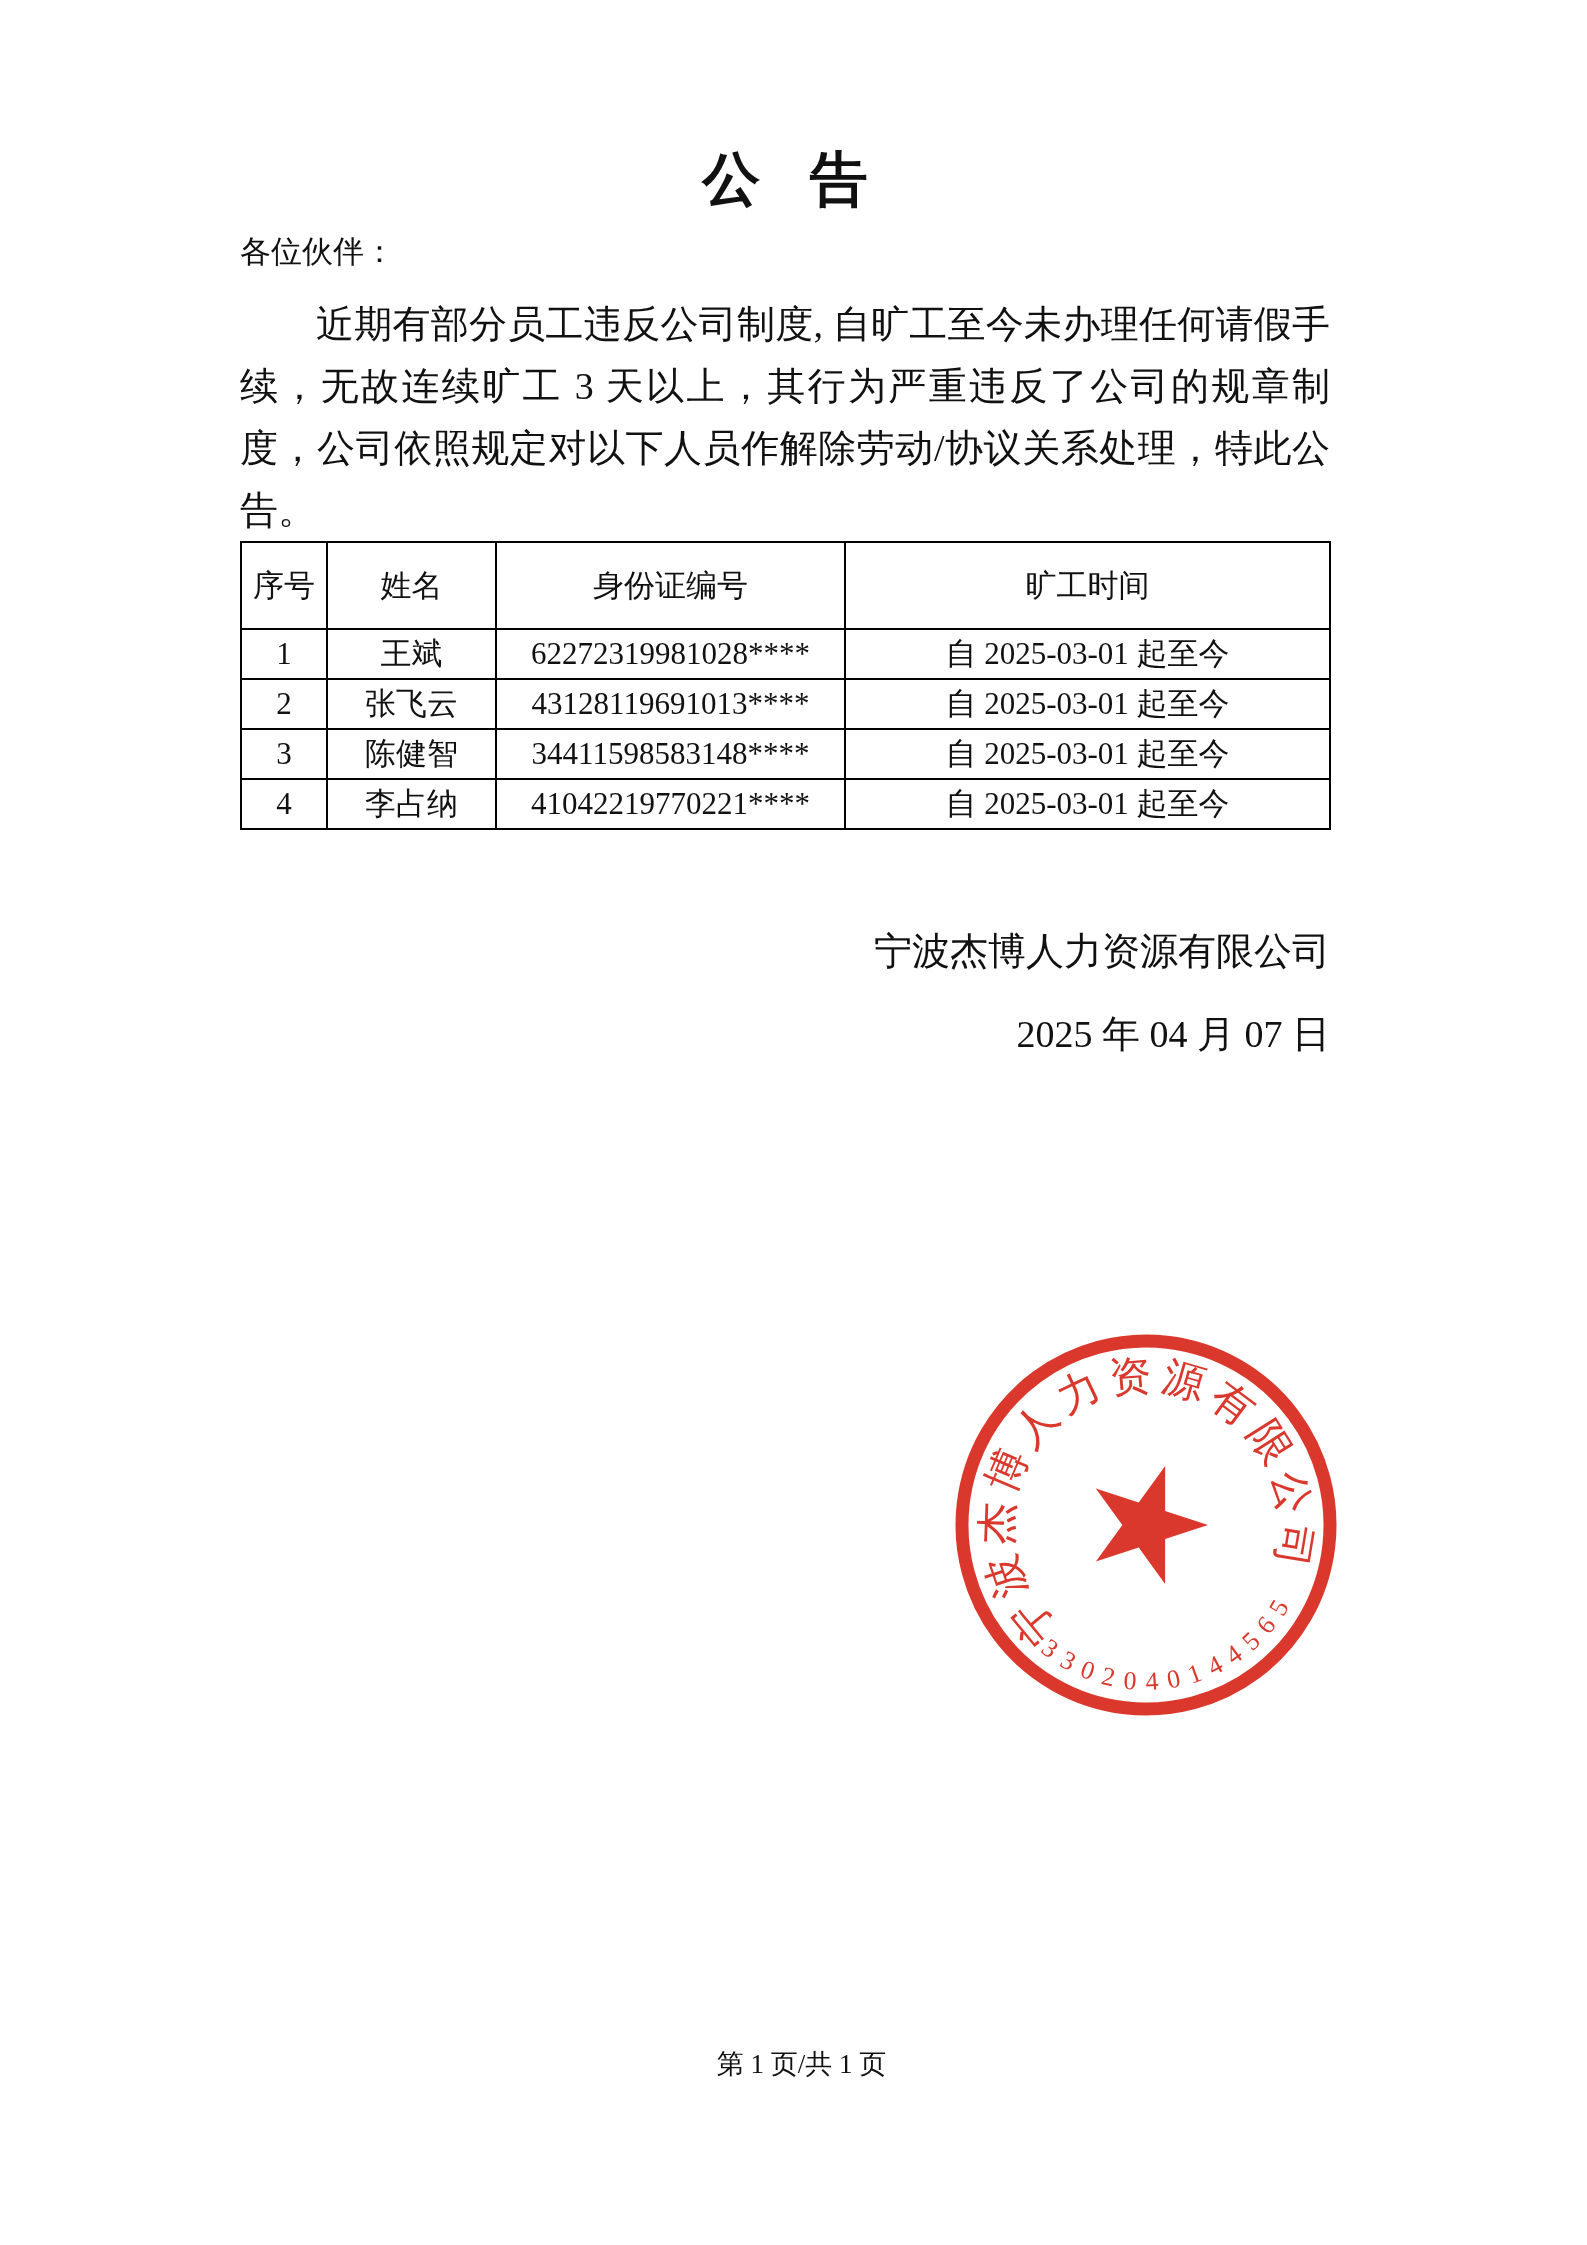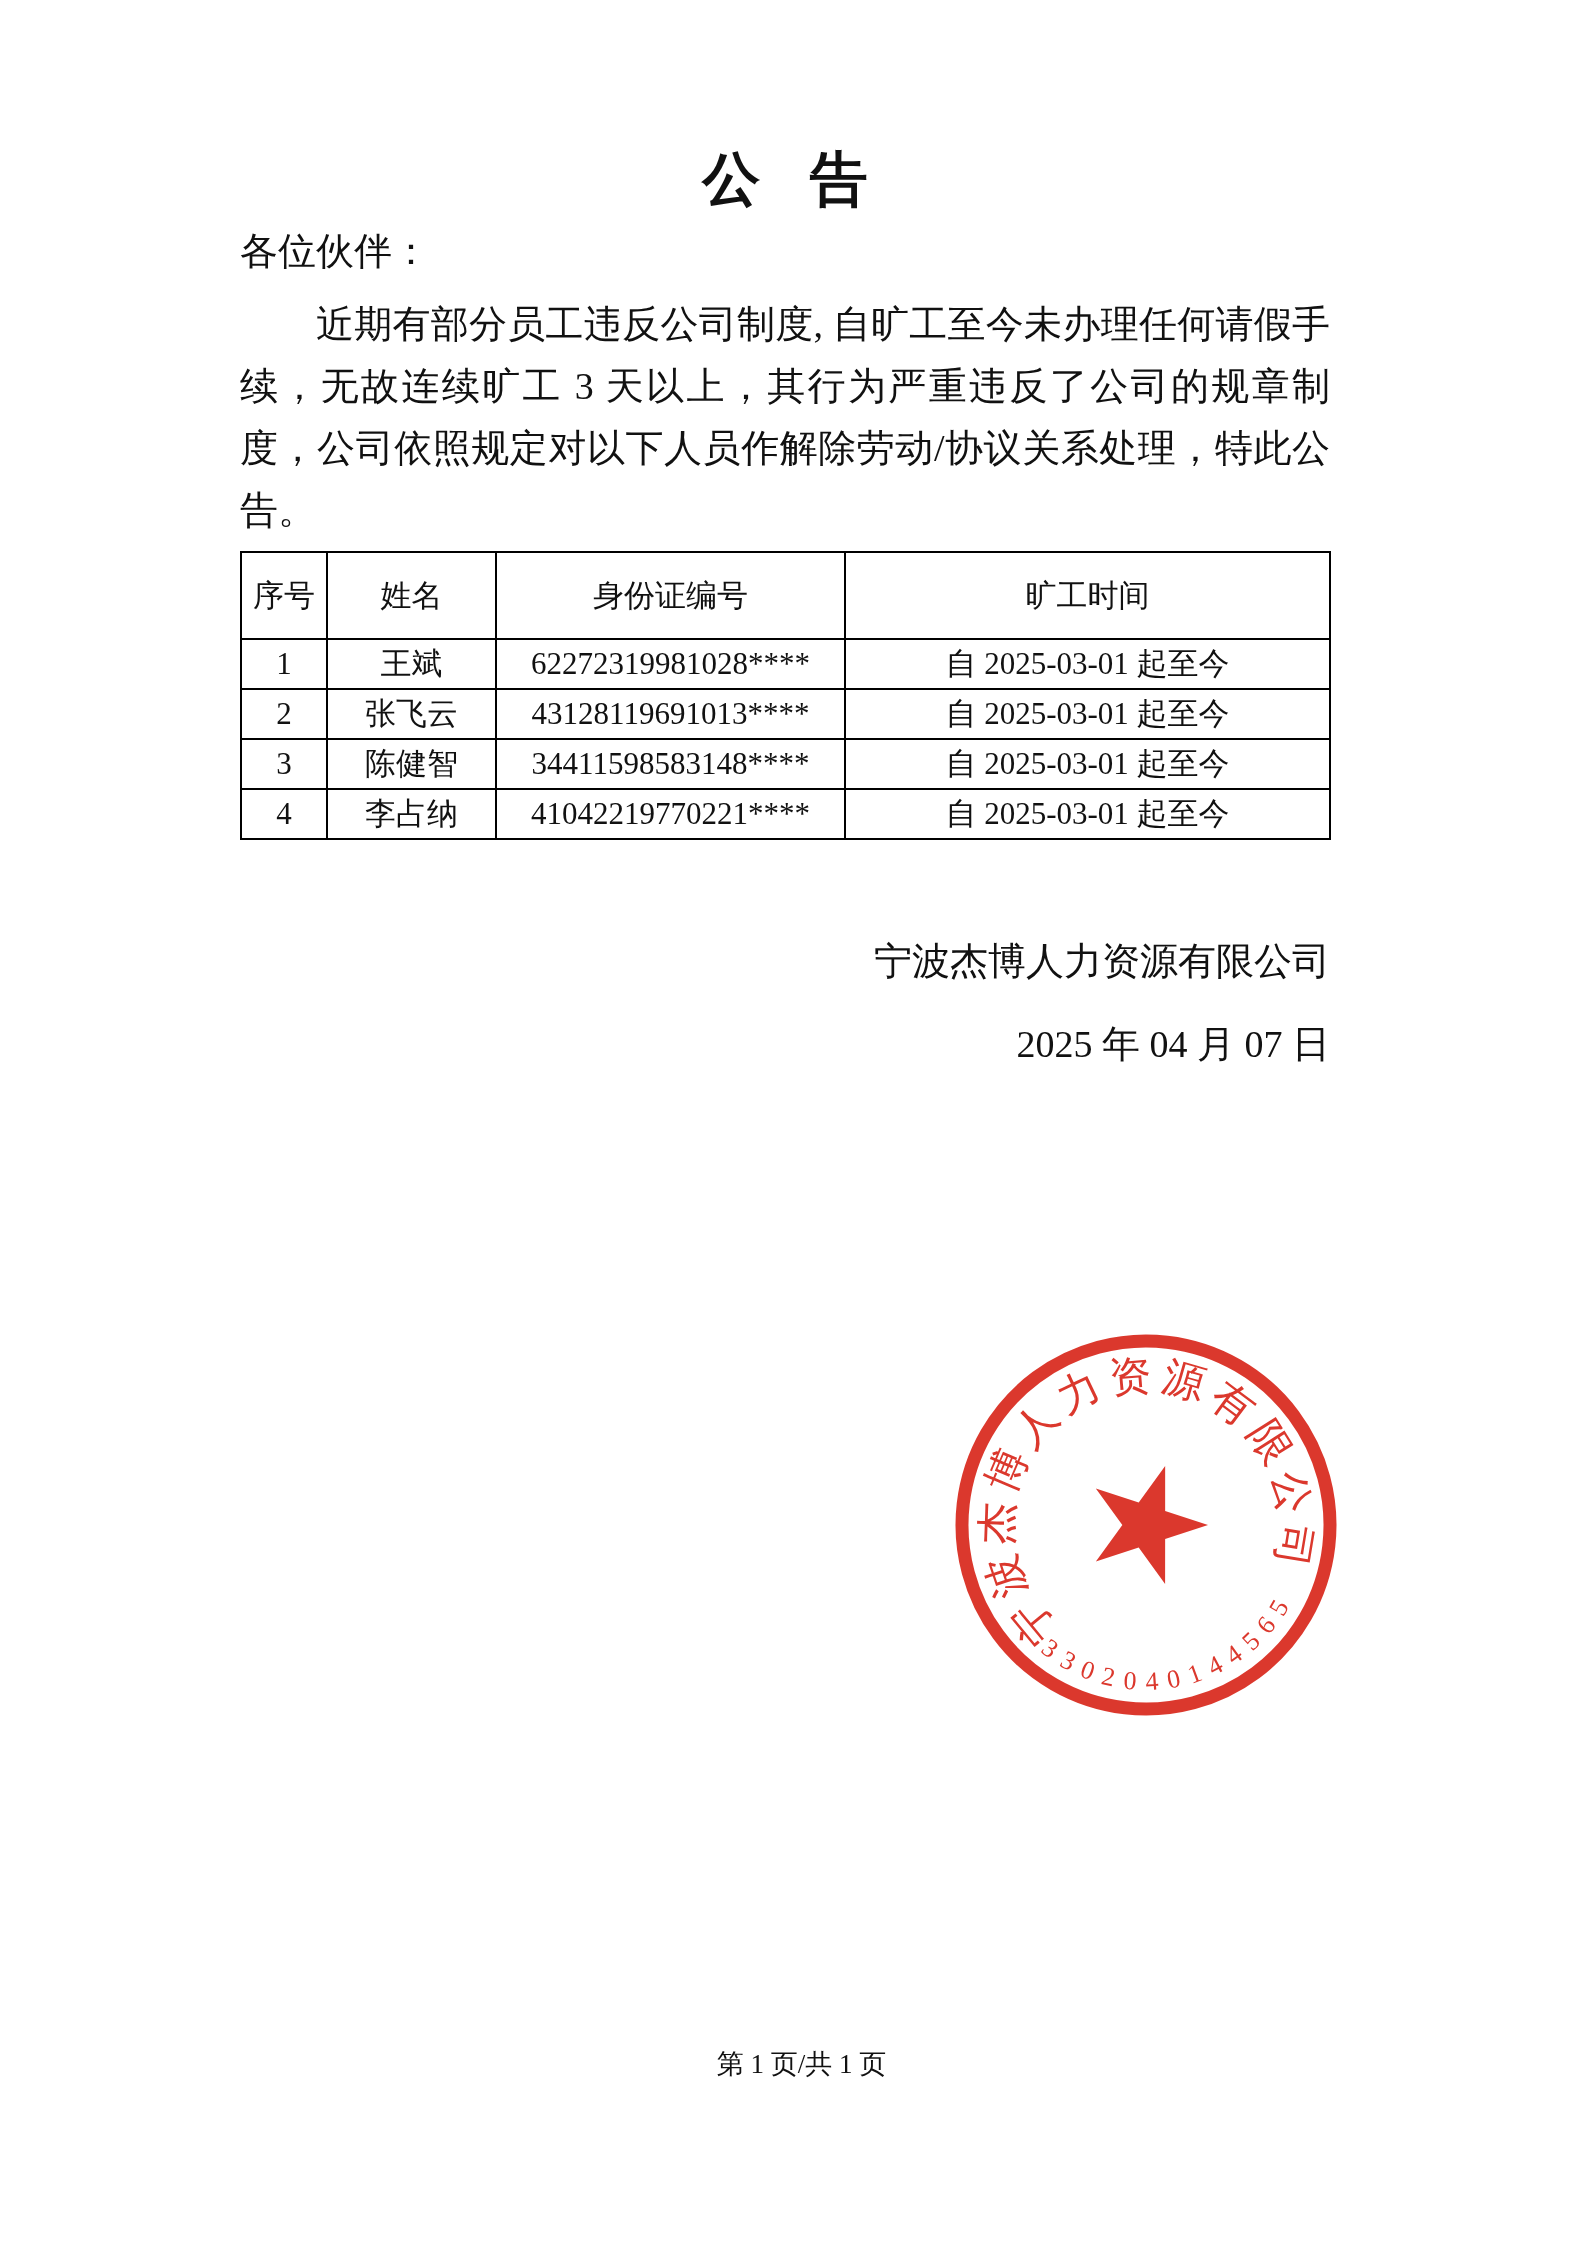--- a/index.html
+++ b/index.html
@@ -20,41 +20,40 @@
     font-size: 58px;
     font-weight: bold;
     line-height: 60px;
     word-spacing: 0.6em;
   }
 
   .fields { margin-top: 113px; }
   .field-line { font-size: 38px; line-height: 83px; white-space: nowrap; }
   .field-label { font-weight: bold; }
 
-  .salutation { font-size: 38px; line-height: 83px; }
+  .salutation { font-size: 31px; line-height: 83px; }
 
   .paragraph {
     font-size: 38px;
     line-height: 62px;
     text-align: justify;
     text-indent: 2em;
   }
 
   .list-label {
     margin-top: 8px;
     font-size: 30px;
     font-weight: bold;
     line-height: 40px;
   }
 
   table.roster {
     border-collapse: collapse;
     table-layout: fixed;
     width: 1089px;
-    margin-top: 10px;
   }
   table.roster th, table.roster td {
     border: 2px solid #000000;
     text-align: center;
     vertical-align: middle;
     font-weight: normal;
     overflow: hidden;
   }
   table.roster thead th { height: 87px; font-size: 31px; line-height: 38px; }
   table.roster tbody td { height: 50px; font-size: 31px; }

